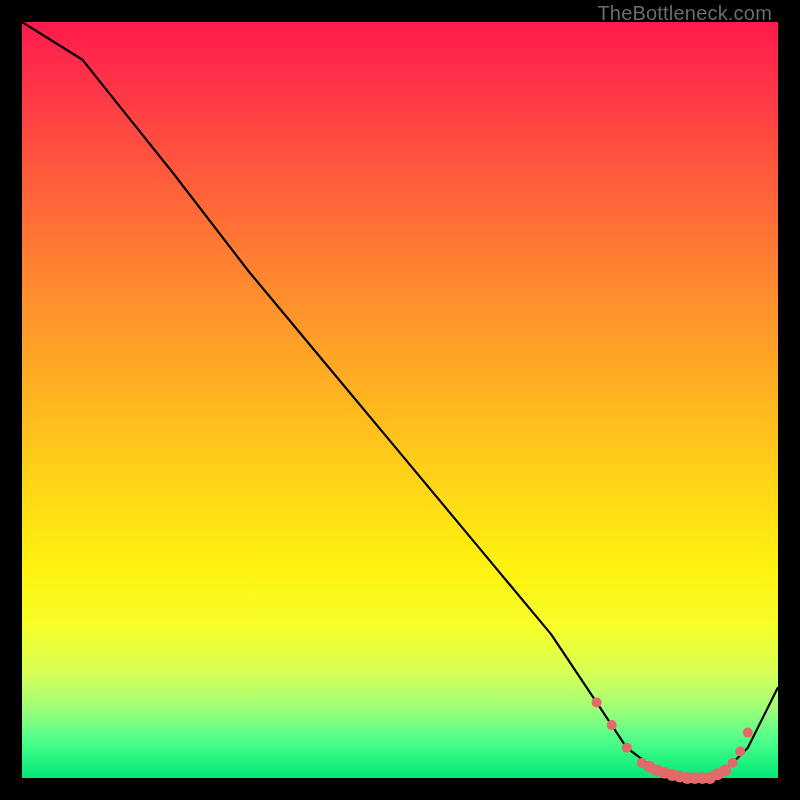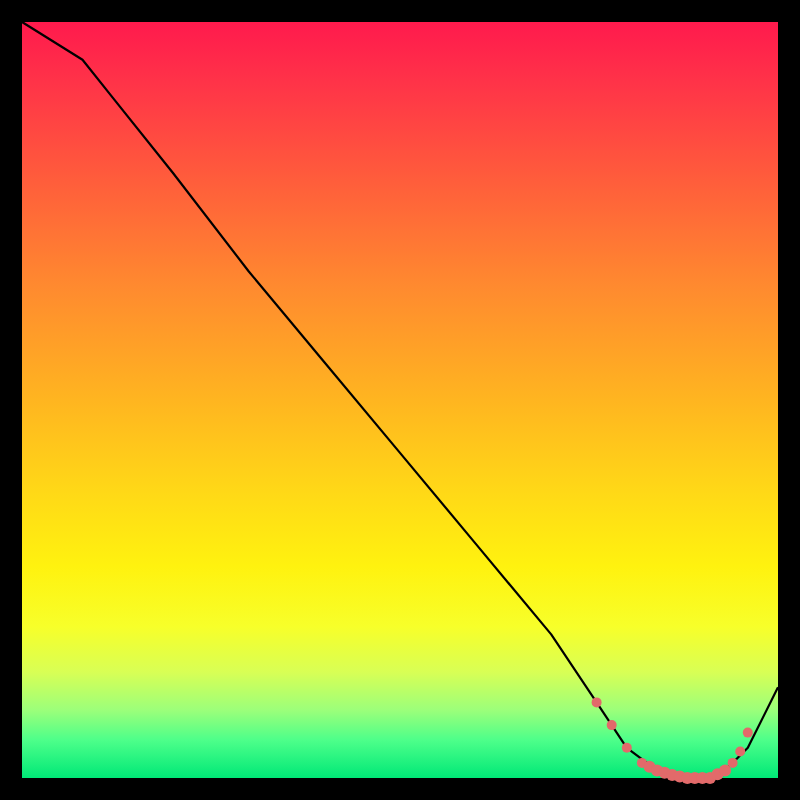--- a/index.html
+++ b/index.html
@@ -83,13 +83,14 @@
           <circle cx="680.4" cy="756.0" r="6" fill="#e26a6a"></circle>
           <circle cx="688.0" cy="756.0" r="6" fill="#e26a6a"></circle>
           <circle cx="695.5" cy="752.2" r="6" fill="#e26a6a"></circle>
           <circle cx="703.1" cy="748.4" r="6" fill="#e26a6a"></circle>
           <circle cx="710.6" cy="740.9" r="5" fill="#e26a6a"></circle>
           <circle cx="718.2" cy="729.5" r="5" fill="#e26a6a"></circle>
           <circle cx="725.8" cy="710.6" r="5" fill="#e26a6a"></circle>
         </g>
     </svg>
   </div>
+  <div class="watermark">TheBottleneck.com</div>
 </div>
 
 </body></html>

